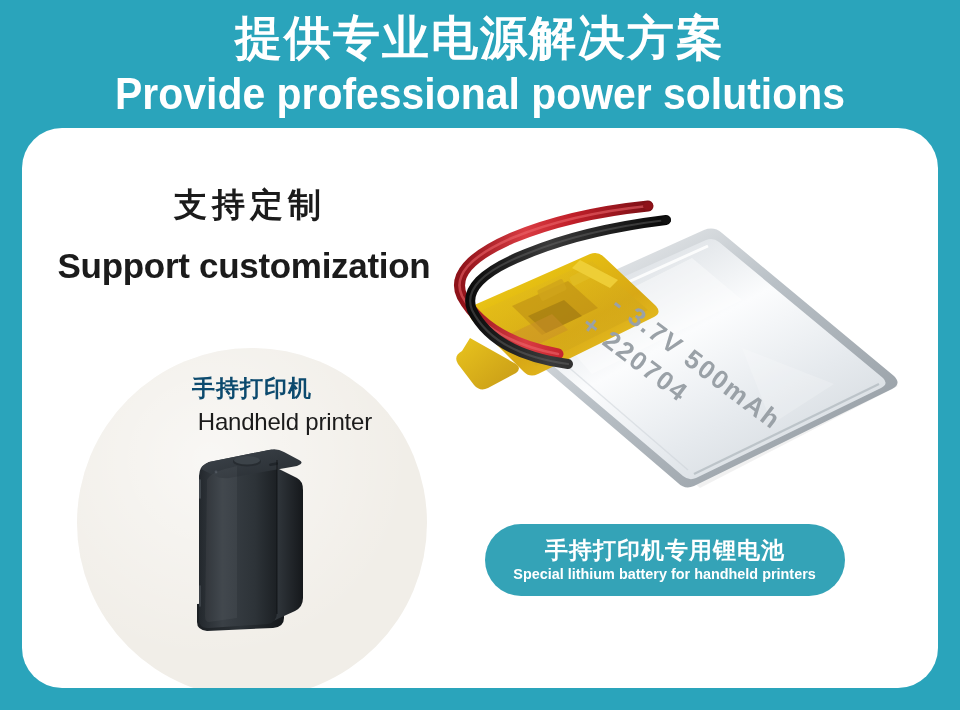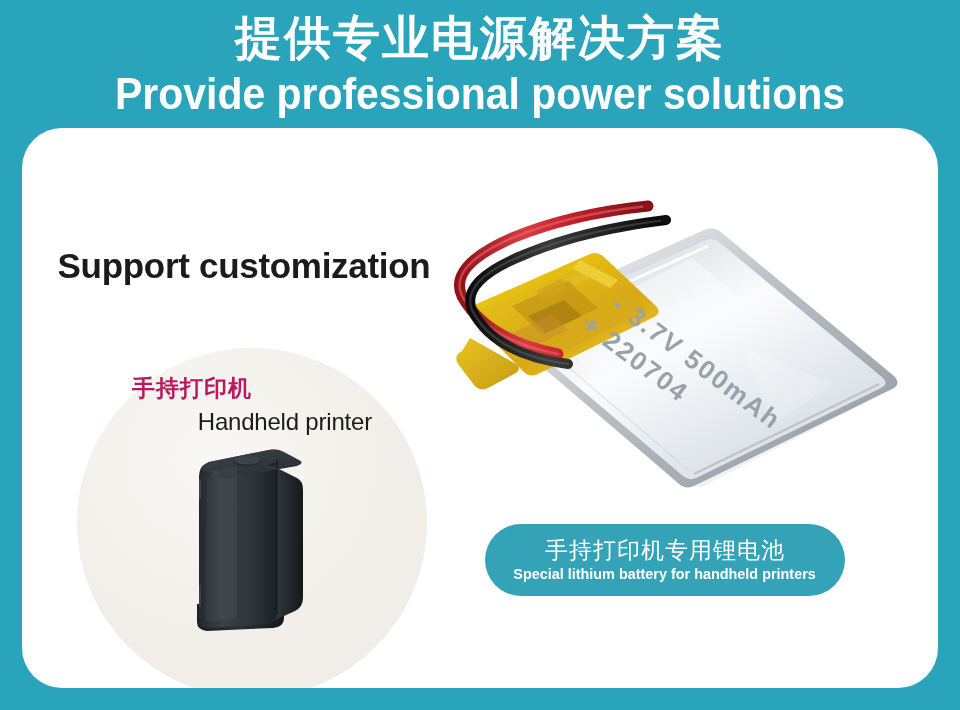--- a/index.html
+++ b/index.html
@@ -60,21 +60,21 @@
     font-family:"DejaVu Sans","Liberation Sans",sans-serif;
   }
   #support-en{
     position:absolute; left:0px; top:118px; width:444px;
     text-align:center; font-size:35px; font-weight:bold; color:#1b1b1b;
     letter-spacing:-0.3px; white-space:nowrap;
   }
 
   #printer-label-cn{
     position:absolute; left:110px; top:245px; width:240px;
-    font-size:23px; font-weight:bold; color:#be185d;
+    text-align:center; font-size:23px; font-weight:bold; color:#0c4a6e;
     letter-spacing:1px; white-space:nowrap;
     font-family:"DejaVu Sans","Liberation Sans",sans-serif;
     z-index:4;
   }
   #printer-label-en{
     position:absolute; left:110px; top:280px; width:240px;
     text-align:right; font-size:24px; color:#1b1b1b;
     letter-spacing:-0.2px; white-space:nowrap; z-index:4;
   }
 
@@ -94,21 +94,21 @@
   #badge{
     position:absolute; left:463px; top:396px;
     width:360px; height:72px;
     background:#34A3B7;
     border-radius:36px;
     z-index:5;
     display:flex; flex-direction:column;
     align-items:center; justify-content:center;
   }
   #badge-cn{
-    font-size:23px; font-weight:normal; color:#ffffff;
+    font-size:23px; font-weight:bold; color:#ffffff;
     letter-spacing:1px; line-height:28px; white-space:nowrap;
     font-family:"DejaVu Sans","Liberation Sans",sans-serif;
   }
   #badge-en{
     font-size:15px; font-weight:bold; color:#ffffff;
     letter-spacing:0px; line-height:20px; white-space:nowrap;
     font-family:"Liberation Sans Narrow","Liberation Sans",sans-serif;
     transform:scaleX(0.96);
   }
 </style>
@@ -117,20 +117,21 @@
 
 <div id="header">
   <div id="header-cn">提供专业电源解决方案</div>
   <div id="header-en">Provide professional power solutions</div>
 </div>
 
 <div id="card">
 
   <div id="printer-circle"></div>
 
+  <div id="support-cn">支持定制</div>
   <div id="support-en">Support customization</div>
 
   <div id="printer-label-cn">手持打印机</div>
   <div id="printer-label-en">Handheld printer</div>
 
   <svg id="printer" viewBox="0 0 126 190">
     <defs>
       <linearGradient id="pf" x1="0" y1="0" x2="1" y2="0">
         <stop offset="0" stop-color="#23282d"></stop>
         <stop offset="0.30" stop-color="#3a4046"></stop>

